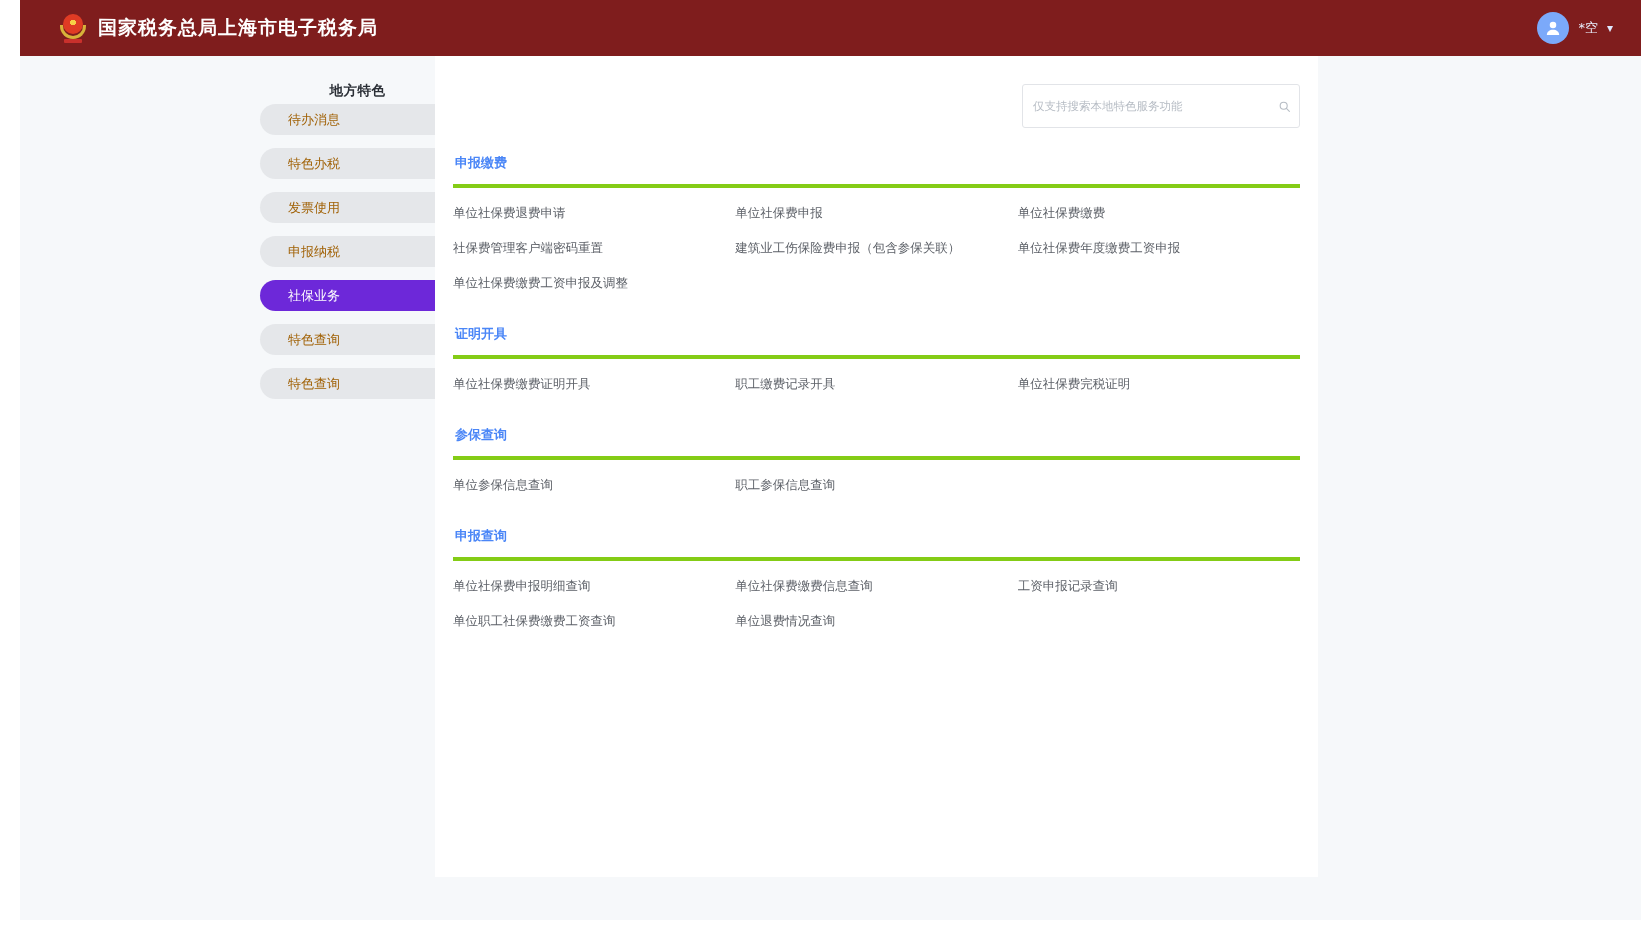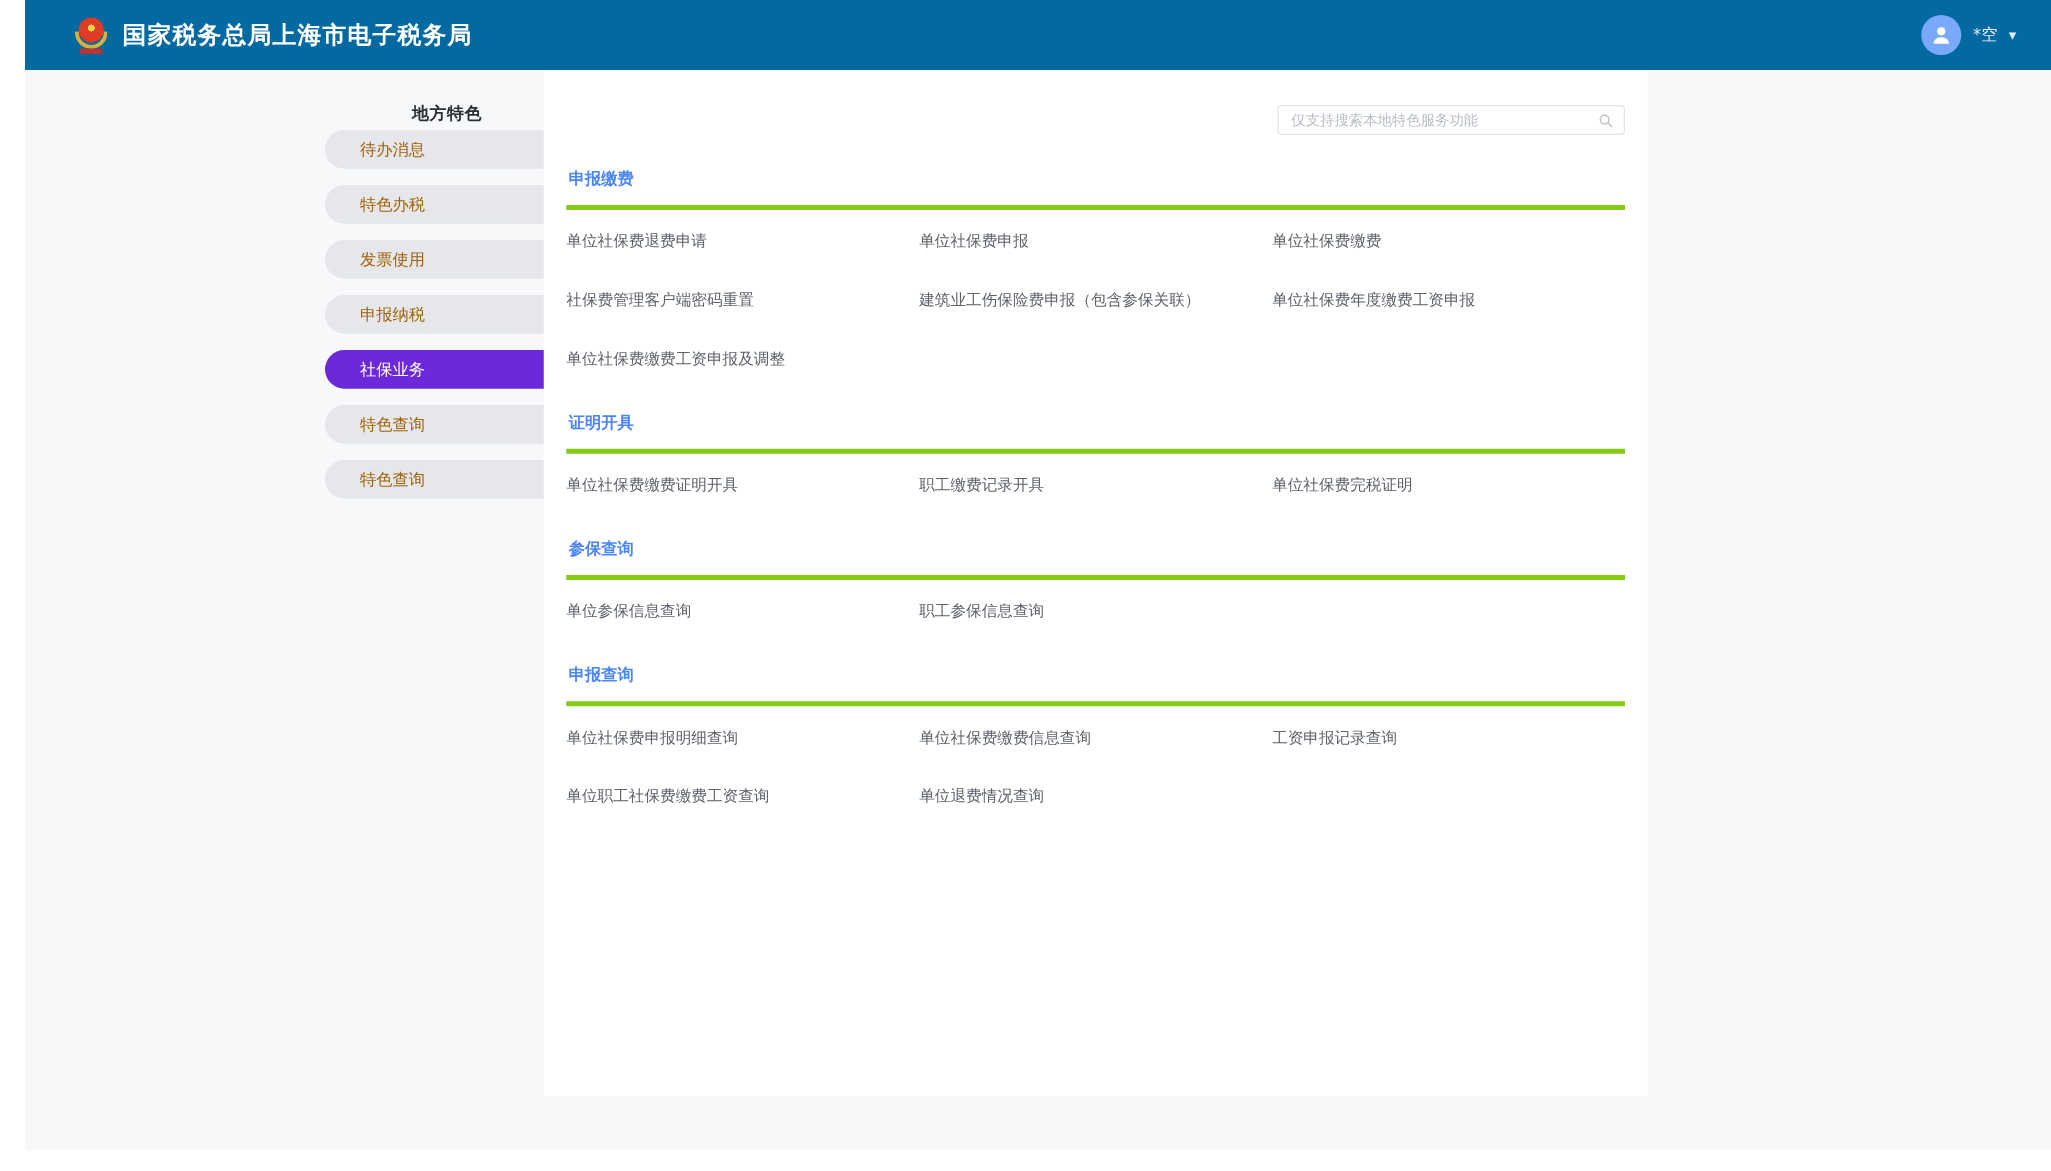--- a/index.html
+++ b/index.html
@@ -13,21 +13,21 @@
     position: relative;
     width: 1641px; height: 937px;
     background: #ffffff;
   }
 
   
   .header {
     position: absolute;
     left: 20px; top: 0;
     width: 1621px; height: 56px;
-    background: #0369a1;
+    background: #7f1d1d;
     display: flex;
     align-items: center;
     padding: 0 28px 0 40px;
   }
   .brand {
     display: flex;
     align-items: center;
     gap: 12px;
   }
   .emblem {
@@ -143,21 +143,21 @@
     width: 883px;
     height: 821px;
     background: #ffffff;
   }
   .search-row {
     display: flex;
     justify-content: flex-end;
     padding: 28px 18px 0 0;
   }
   .search-box {
-    width: 278px; height: 24px;
+    width: 278px; height: 44px;
     border: 1px solid #e2e4e8;
     border-radius: 3px;
     display: flex;
     align-items: center;
     padding: 0 8px 0 10px;
     background: #fff;
   }
   .search-box input {
     flex: 1;
     border: none;
@@ -175,21 +175,21 @@
   .section-head {
     font-size: 13px;
     font-weight: bold;
     color: #4a86f7;
     padding: 10px 0 12px 2px;
     border-bottom: 4px solid #84cc16;
   }
   .grid {
     display: grid;
     grid-template-columns: repeat(3, 1fr);
-    row-gap: 16px;
+    row-gap: 4px;
     padding-top: 9px;
   }
   .link-item {
     font-size: 12.5px;
     color: #5d6168;
     height: 31px;
     line-height: 31px;
     cursor: pointer;
     white-space: nowrap;
     overflow: hidden;

